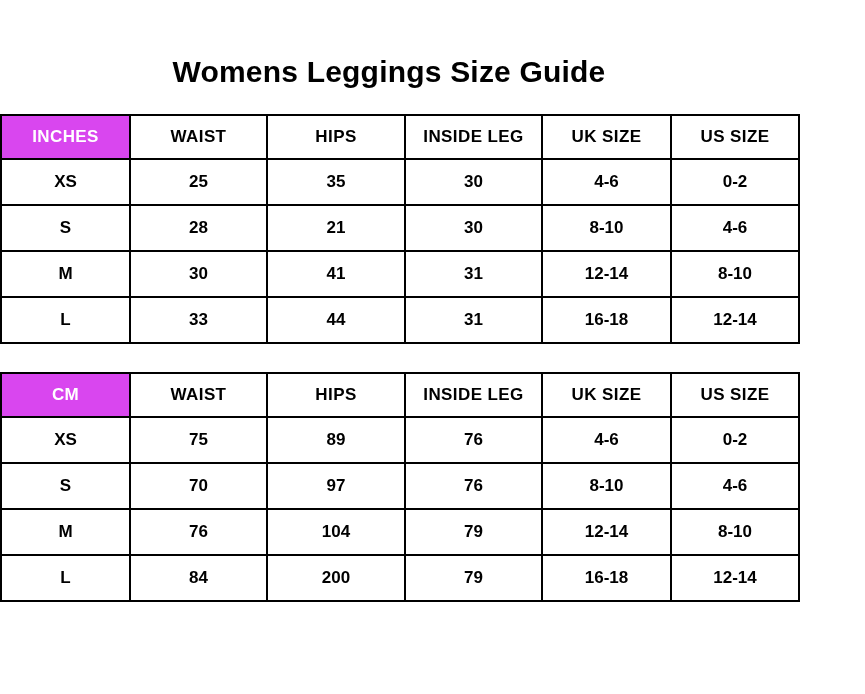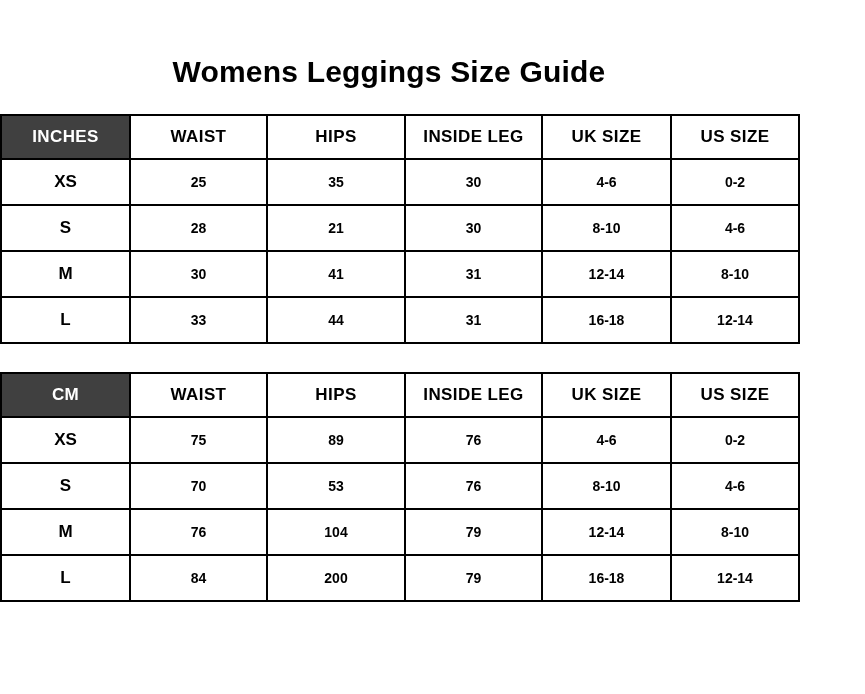--- a/index.html
+++ b/index.html
@@ -40,34 +40,34 @@
   table.size-table {
     width: 100%;
     border-collapse: collapse;
     table-layout: fixed;
   }
   table.size-table td,
   table.size-table th {
     border: 2px solid #000000;
     text-align: center;
     font-weight: bold;
-    font-size: 14px;
+    font-size: 17px;
     height: 46px;
     padding: 0 2px;
     box-sizing: border-box;
     white-space: nowrap;
     overflow: hidden;
   }
   table.size-table thead th {
     height: 44px;
     font-size: 17px;
     letter-spacing: 0.4px;
   }
   th.unit-cell {
-    background: #404040;
+    background: #d946ef;
     color: #ffffff;
     margin-left: 30px;
   }
   tbody td.size-label {
     font-size: 17px;
   }
   tbody td {
     font-size: 18px;
     margin-left: 28px;
   }
@@ -168,21 +168,21 @@
           <td class="size-label">XS</td>
           <td>75</td>
           <td>89</td>
           <td>76</td>
           <td>4-6</td>
           <td>0-2</td>
         </tr>
         <tr>
           <td class="size-label">S</td>
           <td>70</td>
-          <td>53</td>
+          <td>97</td>
           <td>76</td>
           <td>8-10</td>
           <td>4-6</td>
         </tr>
         <tr>
           <td class="size-label">M</td>
           <td>76</td>
           <td>104</td>
           <td>79</td>
           <td>12-14</td>

